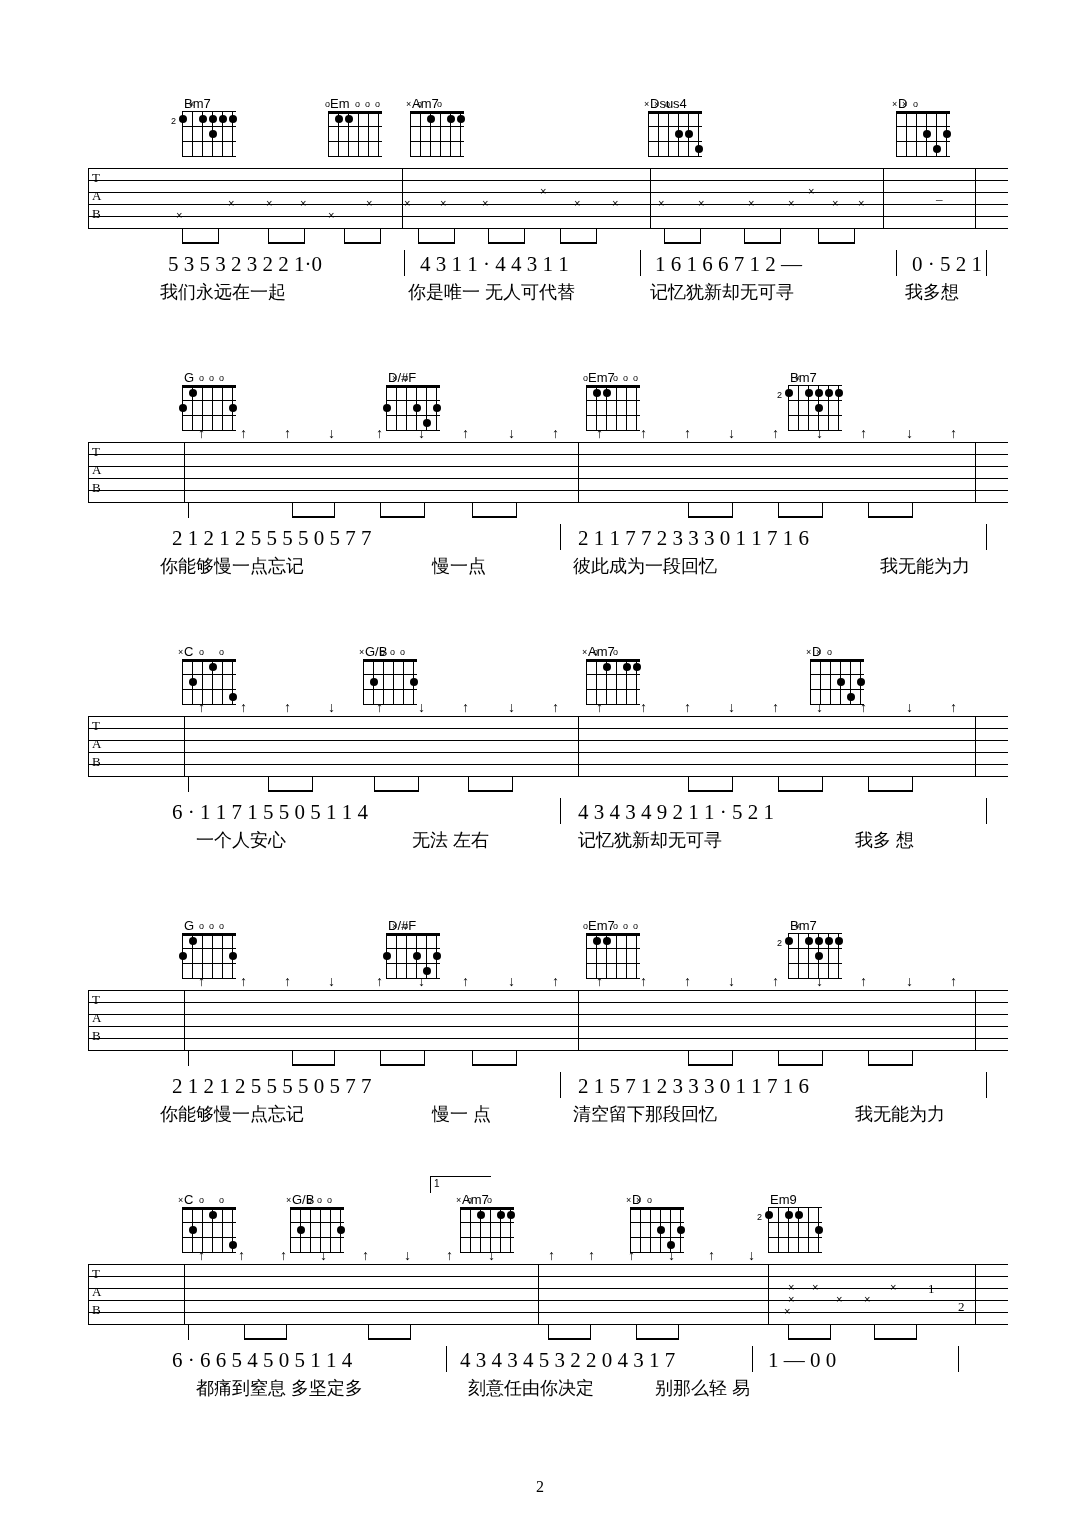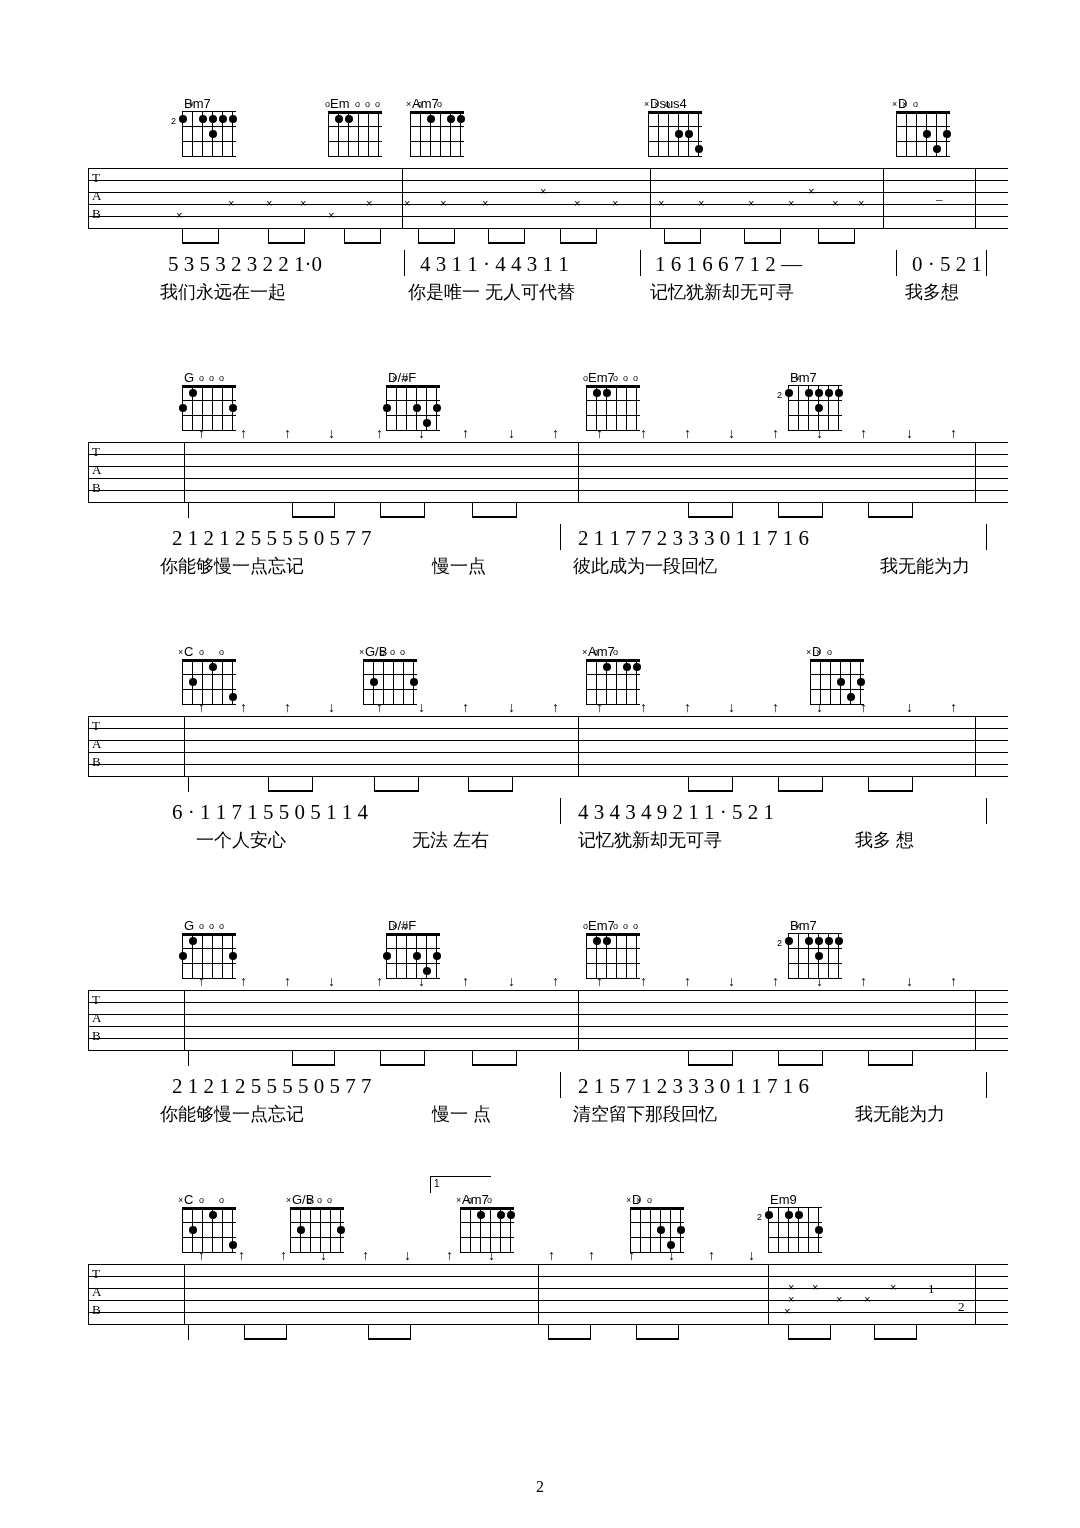--- a/index.html
+++ b/index.html
@@ -876,20 +876,31 @@
       <div class="stem" style="left:590px;top:60px;height:16px;"></div>
       <div class="beam" style="left:548px;top:74px;width:43px;"></div>
       <div class="stem" style="left:700px;top:60px;height:16px;"></div>
       <div class="stem" style="left:742px;top:60px;height:16px;"></div>
       <div class="beam" style="left:700px;top:74px;width:43px;"></div>
       <div class="stem" style="left:786px;top:60px;height:16px;"></div>
       <div class="stem" style="left:828px;top:60px;height:16px;"></div>
       <div class="beam" style="left:786px;top:74px;width:43px;"></div>
     </div>
 
+    <div style="position:relative;height:80px;">
+      <div class="numline" style="left:172px;top:18px;">6 · 6 6 5 4 5  0 5 1 1 4</div>
+      <div class="numline" style="left:460px;top:18px;">4 3 4 3 4 5 3 2 2  0 4 3 1 7</div>
+      <div class="numline" style="left:768px;top:18px;">1   —   0    0</div>
+      <div class="vbar" style="left:446px;top:16px;"></div>
+      <div class="vbar" style="left:752px;top:16px;"></div>
+      <div class="vbar" style="left:958px;top:16px;"></div>
+      <div class="lyrline" style="left:196px;top:46px;">都痛到窒息  多坚定多</div>
+      <div class="lyrline" style="left:468px;top:46px;">刻意任由你决定</div>
+      <div class="lyrline" style="left:655px;top:46px;">别那么轻 易</div>
+    </div>
 
     <div style="position:absolute;left:430px;top:-16px;width:60px;height:16px;border-left:1px solid #000;border-top:1px solid #000;">
       <span style="position:absolute;left:3px;top:1px;font-size:10px;">1</span>
     </div>
   </div>
 
   <div class="pagenum" style="top:1478px;">2</div>
 </div>
 
 </body></html>

